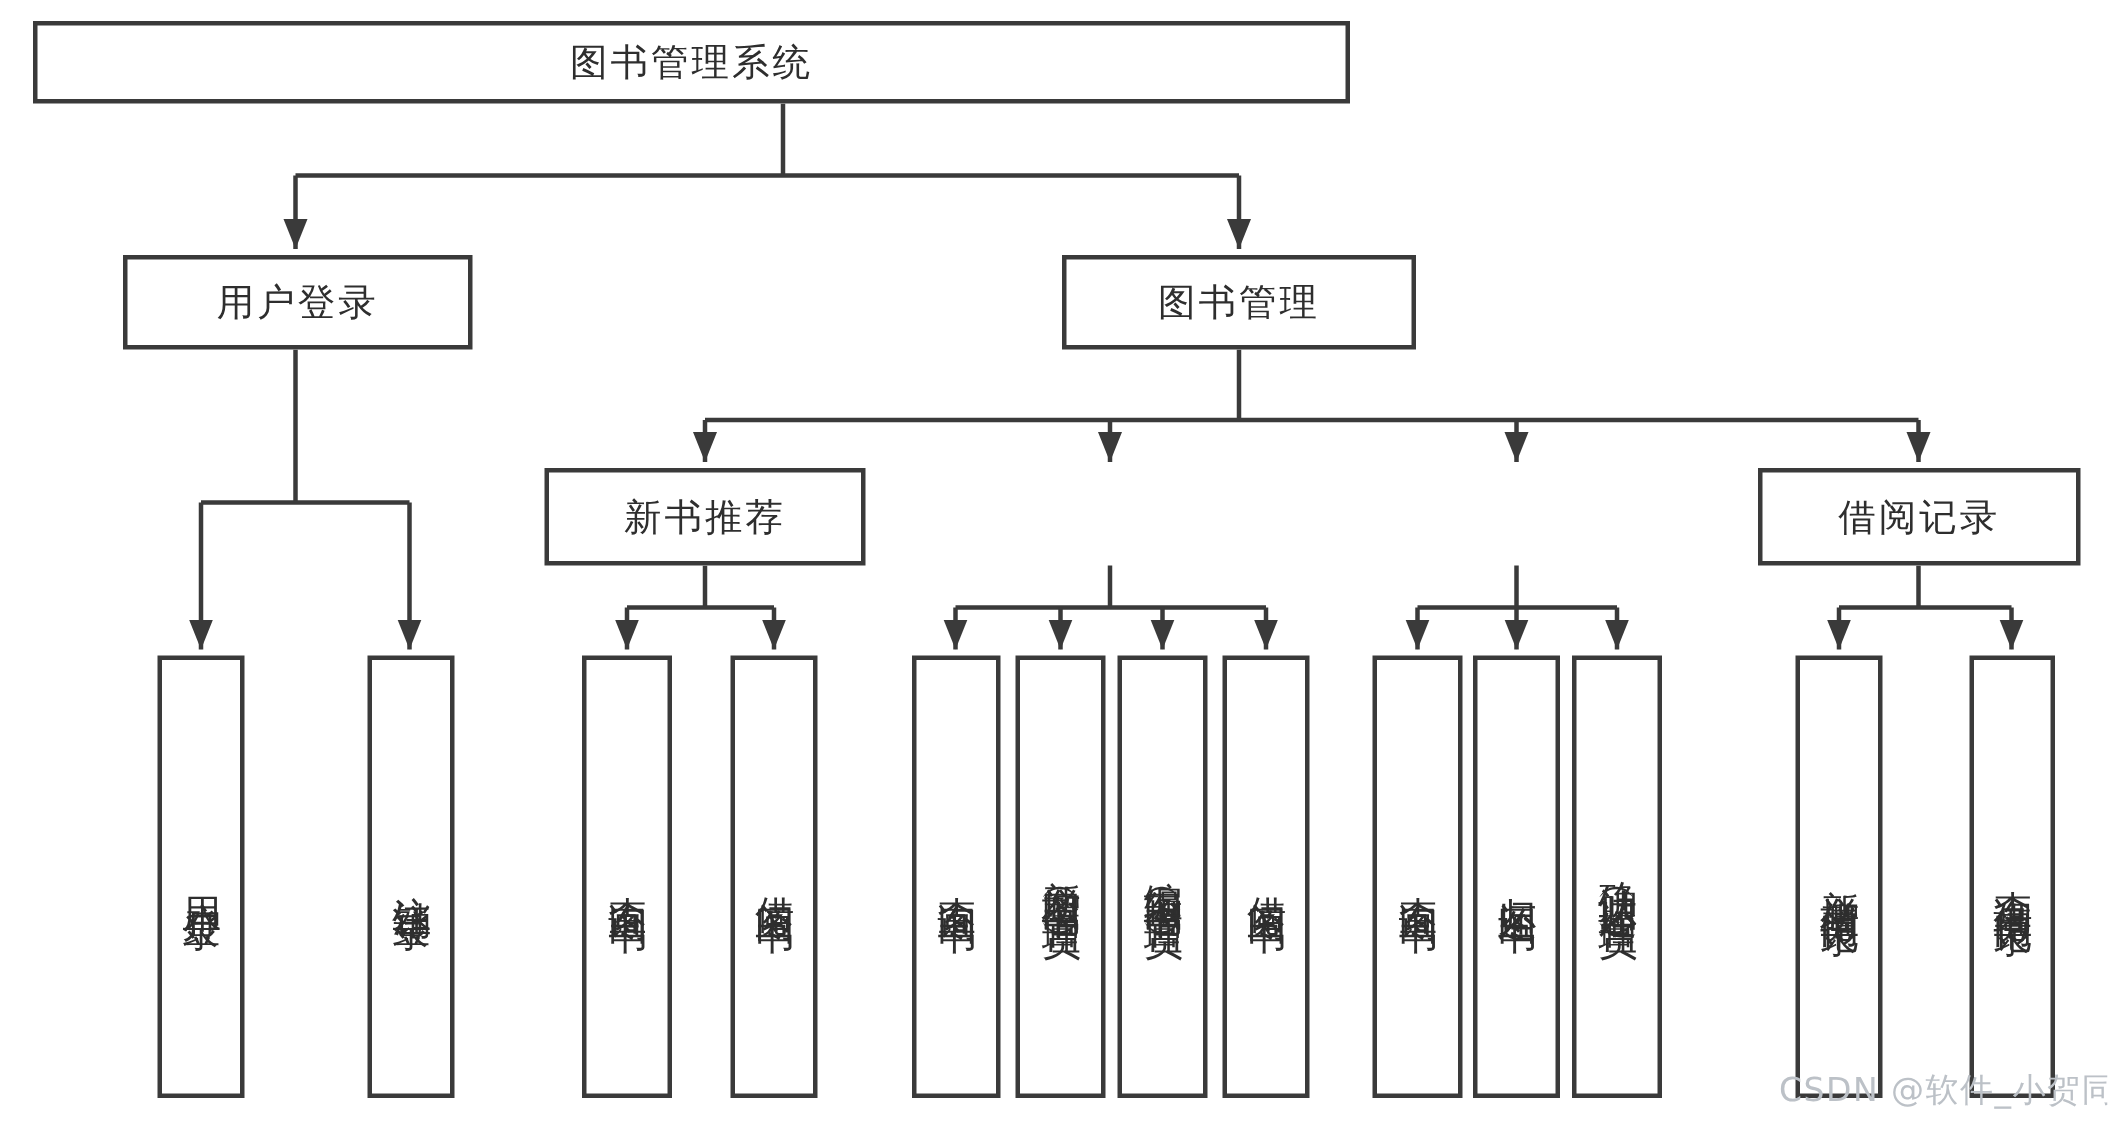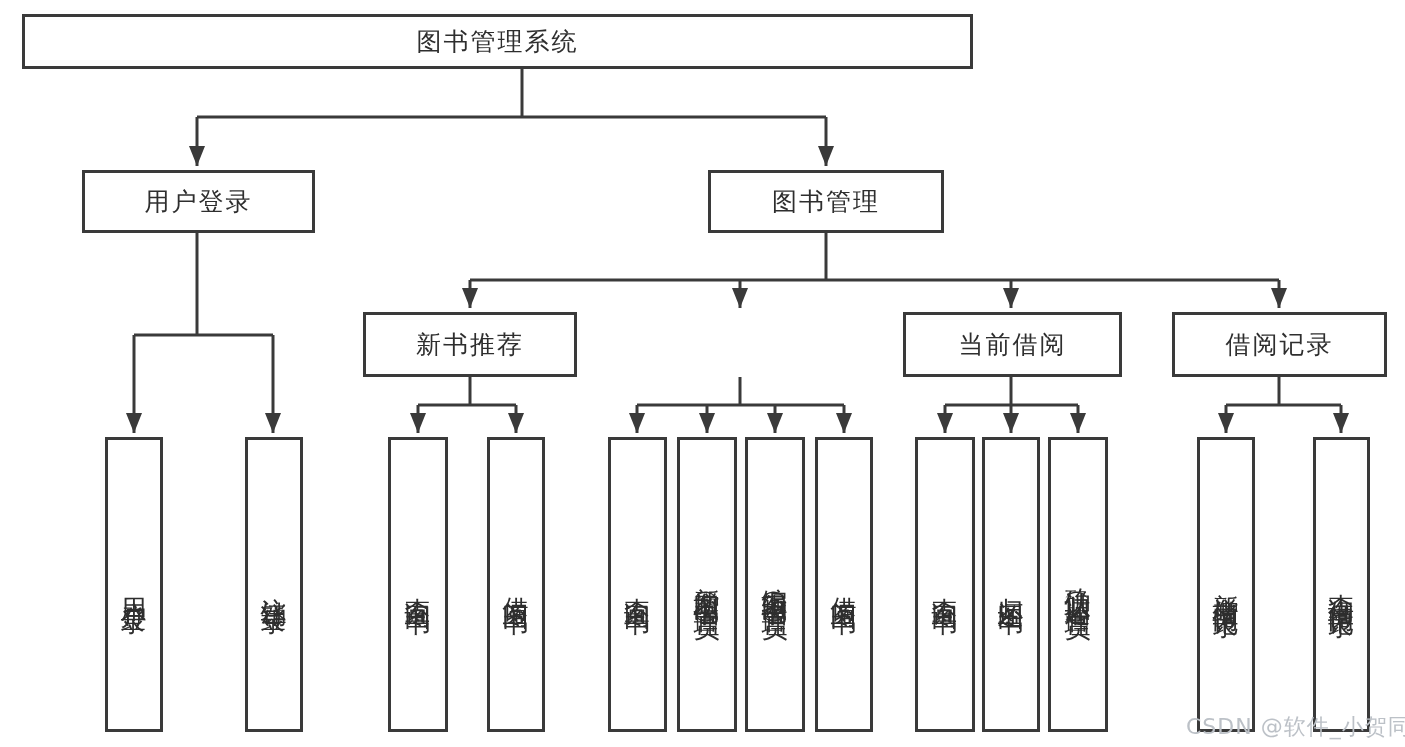--- a/index.html
+++ b/index.html
@@ -8,21 +8,21 @@
     font-family:"DejaVu Sans","Liberation Sans",sans-serif;color:#2e2e2e;overflow:hidden;
   }
   .connectors{position:absolute;left:0;top:0;z-index:0;}
   .box{
     position:absolute;box-sizing:border-box;border:3px solid #3a3a3a;background:#ffffff;
     display:flex;align-items:center;justify-content:center;z-index:1;
   }
   .h{font-size:25px;letter-spacing:2px;white-space:nowrap;}
   .v{writing-mode:vertical-rl;text-orientation:mixed;font-size:26px;letter-spacing:4px;line-height:1;}
   
-  .n-root{left:22px;top:14px;width:951px;height:55px;}
+  .n-root{left:22px;top:14px;width:878px;height:55px;}
   
   .n-user-login{left:82px;top:170px;width:233px;height:63px;}
   .n-book-mgmt{left:708px;top:170px;width:236px;height:63px;}
   
   .n-new-book{left:363px;top:312px;width:214px;height:65px;}
   .n-book-borrow{left:632px;top:312px;width:216px;height:65px;}
   .n-cur-borrow{left:903px;top:312px;width:219px;height:65px;}
   .n-borrow-rec{left:1172px;top:312px;width:215px;height:65px;}
   
   .tall{top:437px;height:295px;}
@@ -120,23 +120,20 @@
   <div class="box n-user-login">
     <span class="h">用户登录</span>
   </div>
   <div class="box n-new-book">
     <span class="h">新书推荐</span>
   </div>
 
   <div class="box n-book-mgmt">
     <span class="h">图书管理</span>
   </div>
-  <div class="box n-cur-borrow">
-    <span class="h">当前借阅</span>
-  </div>
   <div class="box n-borrow-rec">
     <span class="h">借阅记录</span>
   </div>
 
   <div class="box tall n-login">
     <span class="v">用户登录</span>
   </div>
   <div class="box tall n-logout">
     <span class="v">注销登录</span>
   </div>

